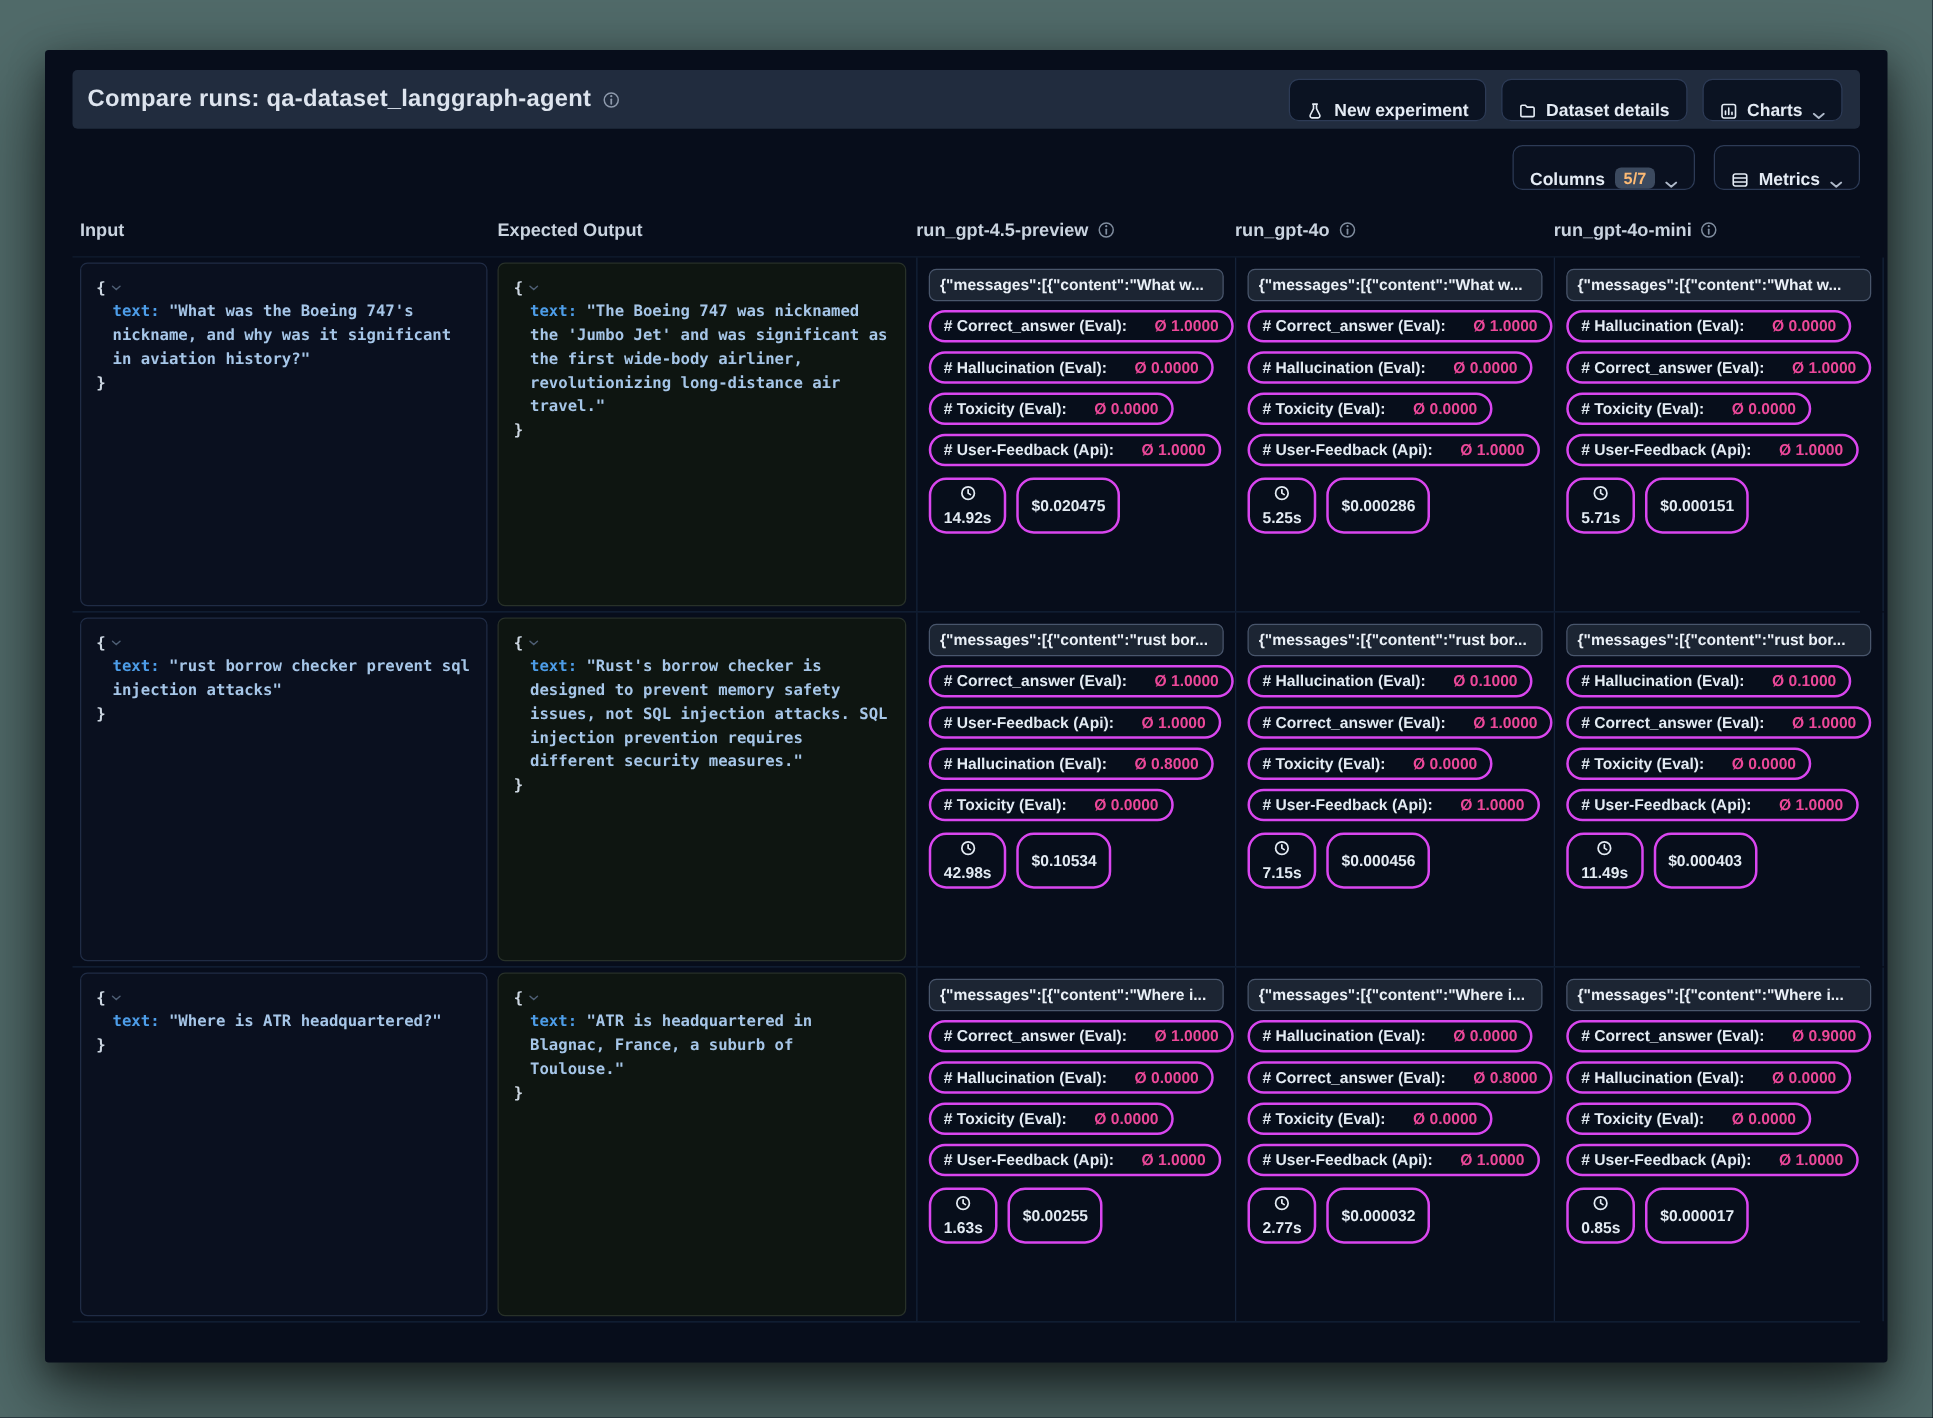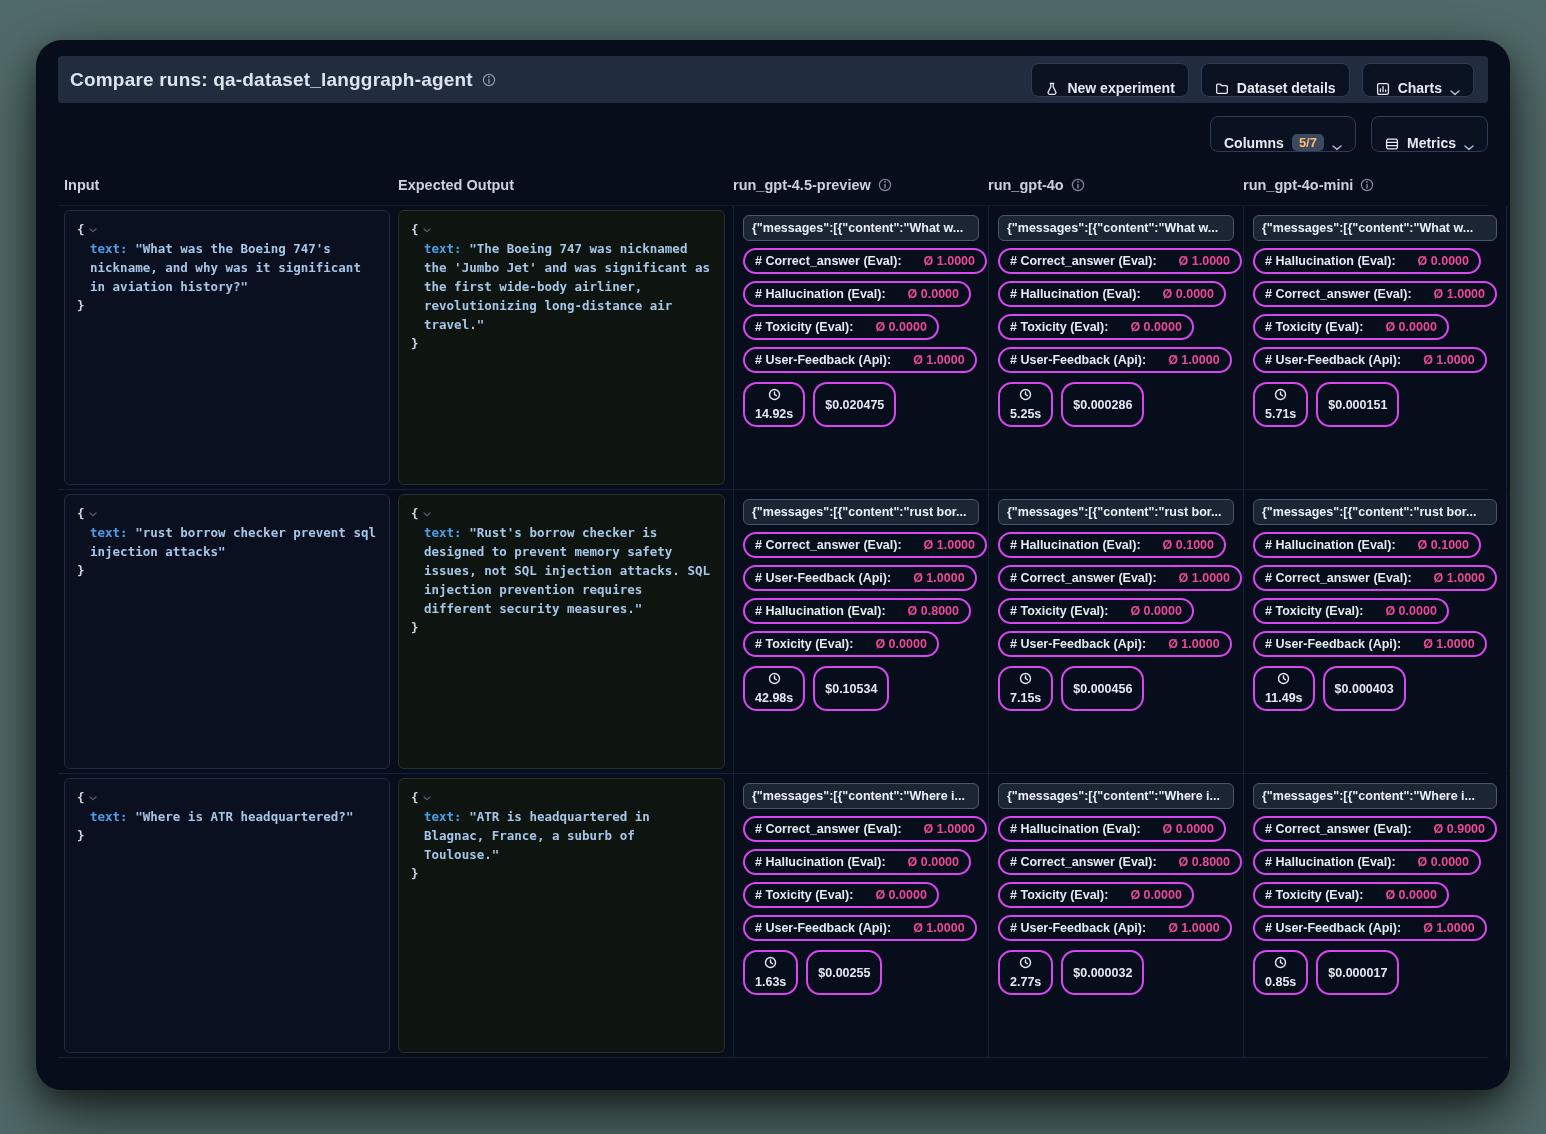--- a/index.html
+++ b/index.html
@@ -9,21 +9,21 @@
   }
   *{box-sizing:border-box; margin:0; padding:0;}
   html,body{width:1546px;height:1134px;}
   body{
     background:var(--page-bg);
     font-family:"Liberation Sans", sans-serif;
     position:relative; overflow:hidden;
   }
   .window{
     position:absolute; left:36px; top:40px; right:36px; bottom:44px;
-    background:var(--window-bg); border-radius:26px;
+    background:var(--window-bg); border-radius:3px;
     box-shadow:0 30px 70px rgba(0,0,0,.55), 0 10px 28px rgba(0,0,0,.45);
     padding:16px 22px 14px 22px; overflow:hidden;
   }
   
   .header-bar{
     height:47px; background:var(--header-bar-bg); border-radius:4px;
     display:flex; align-items:center; justify-content:space-between;
     padding:0 14px 0 12px;
   }
   .title-wrap{display:flex; align-items:center; gap:9px;}
@@ -50,21 +50,21 @@
   
   .toolbar2{display:flex; justify-content:flex-end; gap:15px; margin-top:13px; padding-right:0;}
   .btn2{height:36px; background:#0a1120;}
   
   .col-headers, .table-row{
     display:grid;
     grid-template-columns:334px 335px 255px 255px 1fr;
     padding-left:6px;
   }
   .col-headers{margin-top:25px; padding-bottom:12px;}
-  .col-h{display:flex; align-items:center; gap:7px;}
+  .col-h{display:flex; align-items:flex-start; gap:7px;}
   .col-h-label{color:#c9d3df; font-size:14.5px; font-weight:700;}
   .info-sm{color:#7f8c9e;}
   .table-body{border-top:1px solid #101c30;}
   .table-row{height:284px; border-bottom:1px solid var(--border-faint);}
   .io-cell{padding:4px 8px 4px 0;}
   .json-box{
     width:100%; height:100%; border-radius:6px; padding:9px 12px;
     font-family:"DejaVu Sans Mono", monospace; font-size:12.5px; line-height:19px; font-weight:700;
     overflow:hidden;
   }

